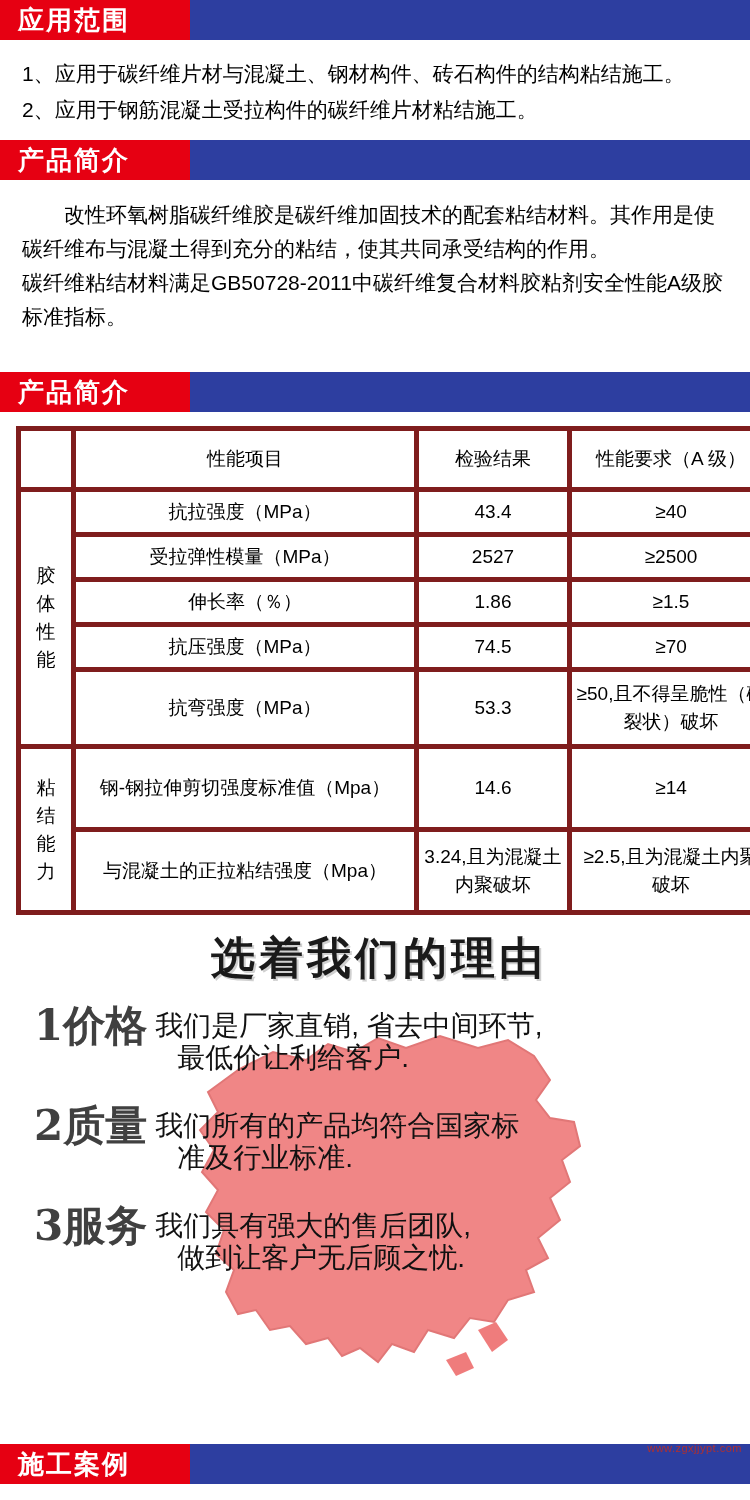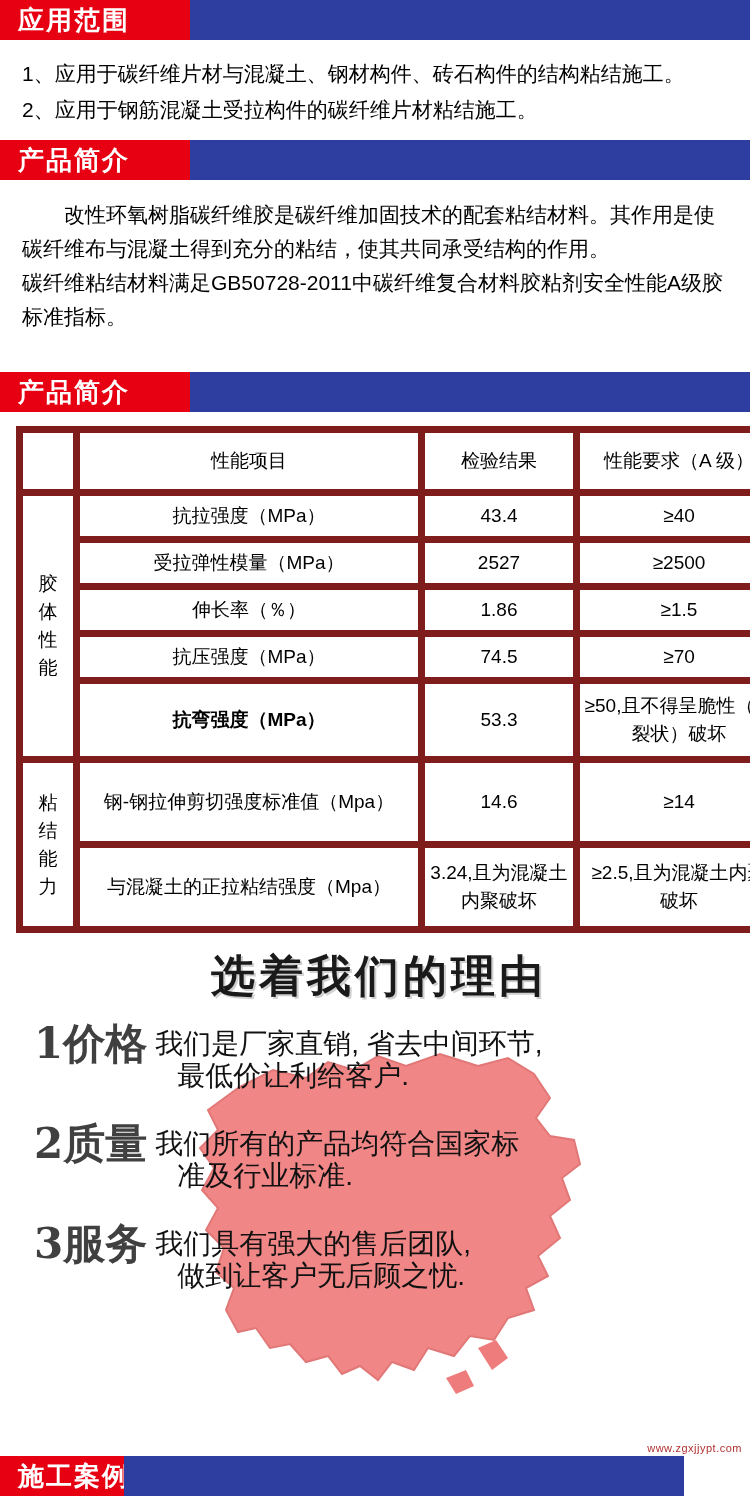--- a/index.html
+++ b/index.html
@@ -75,21 +75,21 @@
   
   .table-wrap {
     padding: 14px 16px 0 16px;
   }
   table.tech {
     border-collapse: collapse;
     width: 718px;
     table-layout: fixed;
   }
   table.tech td {
-    border: 7px solid #7f1d1d;
+    border: 5px solid #7f1d1d;
     font-size: 19px;
     text-align: center;
     vertical-align: middle;
     padding: 6px 4px;
     line-height: 28px;
   }
   td.side {
     width: 42px;
     font-size: 19px;
     line-height: 30px;
@@ -164,22 +164,22 @@
     right: 8px;
     bottom: 46px;
     font-size: 11px;
     color: #b03030;
     letter-spacing: .5px;
     z-index: 4;
   }
   .foot-head {
     position: absolute;
     left: 0;
-    bottom: 4px;
-    width: 684px;
+    bottom: 16px;
+    width: 750px;
     margin-top: 16px;
   }
 </style>
 </head>
 <body>
 
 <div class="sec-head">
   <div class="bar-title">应用范围</div>
   <div class="bar-tail" style="width:560px;"></div>
 </div>
@@ -240,21 +240,21 @@
       <td class="name">伸长率（％）</td>
       <td class="res">1.86</td>
       <td class="req">≥1.5</td>
     </tr>
     <tr>
       <td class="name">抗压强度（MPa）</td>
       <td class="res">74.5</td>
       <td class="req">≥70</td>
     </tr>
     <tr>
-      <td class="name" style="height:60px;font-weight:bold;">抗弯强度（MPa）</td>
+      <td class="name" style="height:60px;">抗弯强度（MPa）</td>
       <td class="res">53.3</td>
       <td class="req">≥50,且不得呈脆性（碎裂状）破坏</td>
     </tr>
 
     <tr>
       <td class="side" rowspan="2">
         <span>粘</span>
             <span>结</span>
             <span>能</span>
             <span>力</span>

